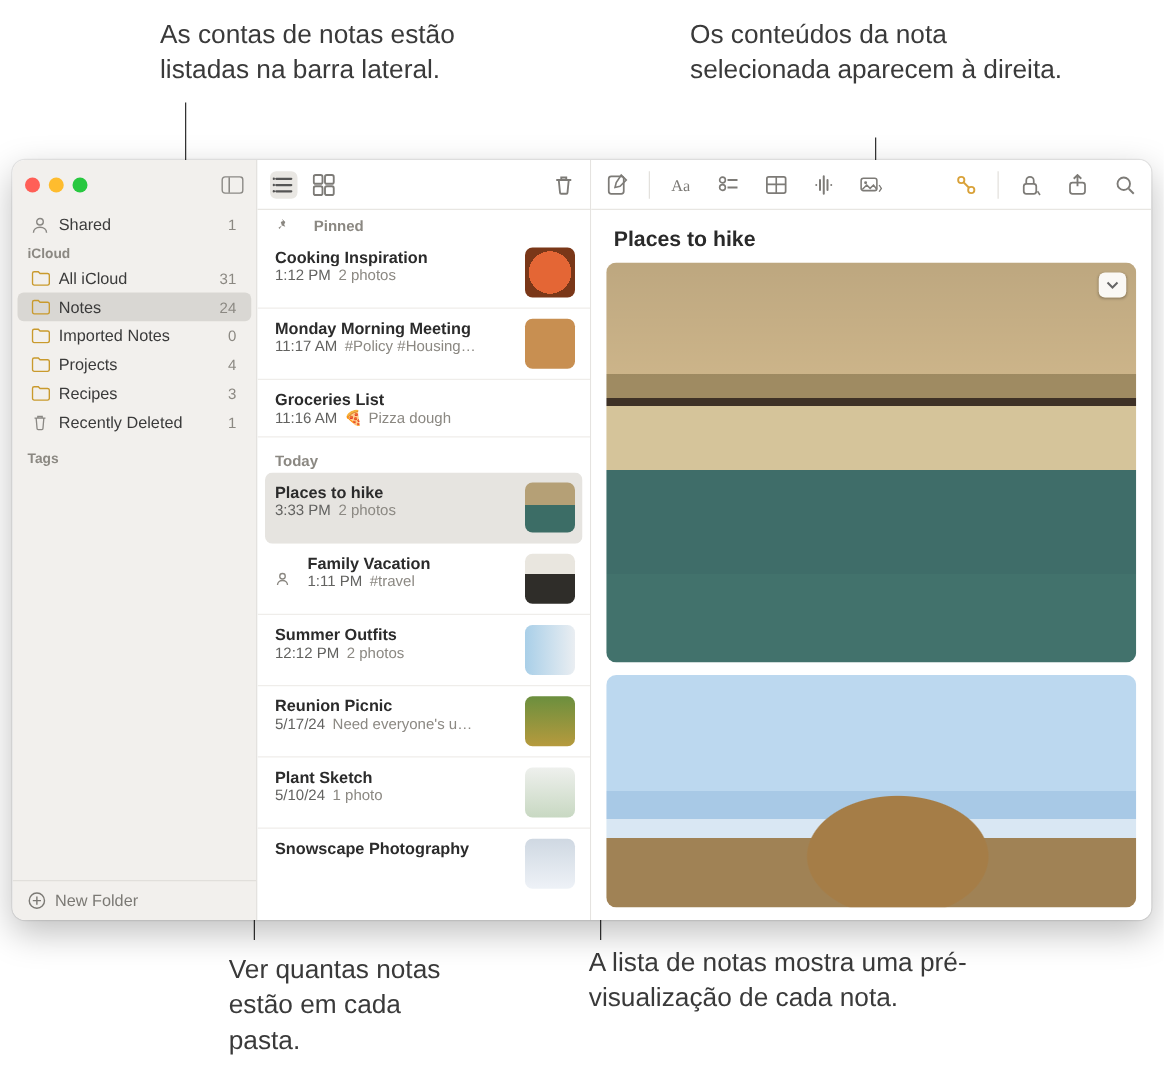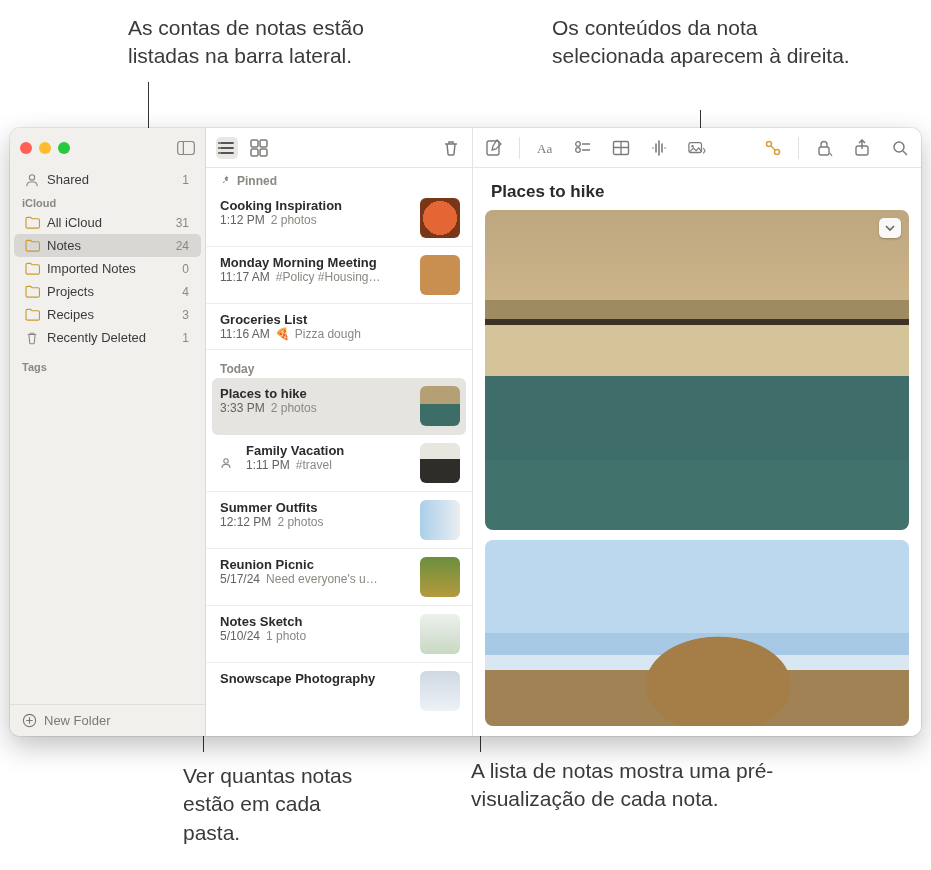--- a/index.html
+++ b/index.html
@@ -86,21 +86,21 @@
     display:flex; align-items:center;
     padding:0 10px;
     gap:10px;
   }
   .tb-btn { color:#7d7b77; display:flex; align-items:center; width:22px; height:22px; justify-content:center; }
   .tb-btn.active{ background:#e9e7e3; border-radius:5px; color:#555;}
   .tb-btn svg{width:18px;height:18px;}
   .tb-spacer{flex:1;}
   .nl-body { flex:1; overflow:hidden; }
   .nl-section-head {
-    display:flex; gap:6px;
+    display:flex; gap:20px;
     padding:6px 14px 2px; font-size:12px; color:#8b8882; font-weight:600;
   }
   .nl-item {
     display:flex; gap:10px;
     padding:8px 12px 8px 14px;
     border-bottom:1px solid #efedea;
   }
   .nl-item.selected { background:#e6e4e0; border-radius:6px; margin:0 6px; border-bottom-color:transparent; padding-left:8px; padding-right:6px;}
   .nl-item .txt{flex:1; min-width:0;}
   .nl-item .title{font-size:13px; font-weight:700; color:#2b2b2b; white-space:nowrap; overflow:hidden; text-overflow:ellipsis;}
@@ -353,21 +353,21 @@
 
       <div class="nl-item">
         <div class="txt">
           <div class="title">Reunion Picnic</div>
           <div class="meta"><span class="time">5/17/24</span><span>Need everyone's u…</span></div>
         </div>
         <div class="thumb picnic"></div>
       </div>
       <div class="nl-item">
         <div class="txt">
-          <div class="title">Notes Sketch</div>
+          <div class="title">Plant Sketch</div>
           <div class="meta"><span class="time">5/10/24</span><span>1 photo</span></div>
         </div>
         <div class="thumb sketch"></div>
       </div>
       <div class="nl-item" style="border-bottom:none;">
         <div class="txt">
           <div class="title">Snowscape Photography</div>
         </div>
         <div class="thumb snow"></div>
       </div>

